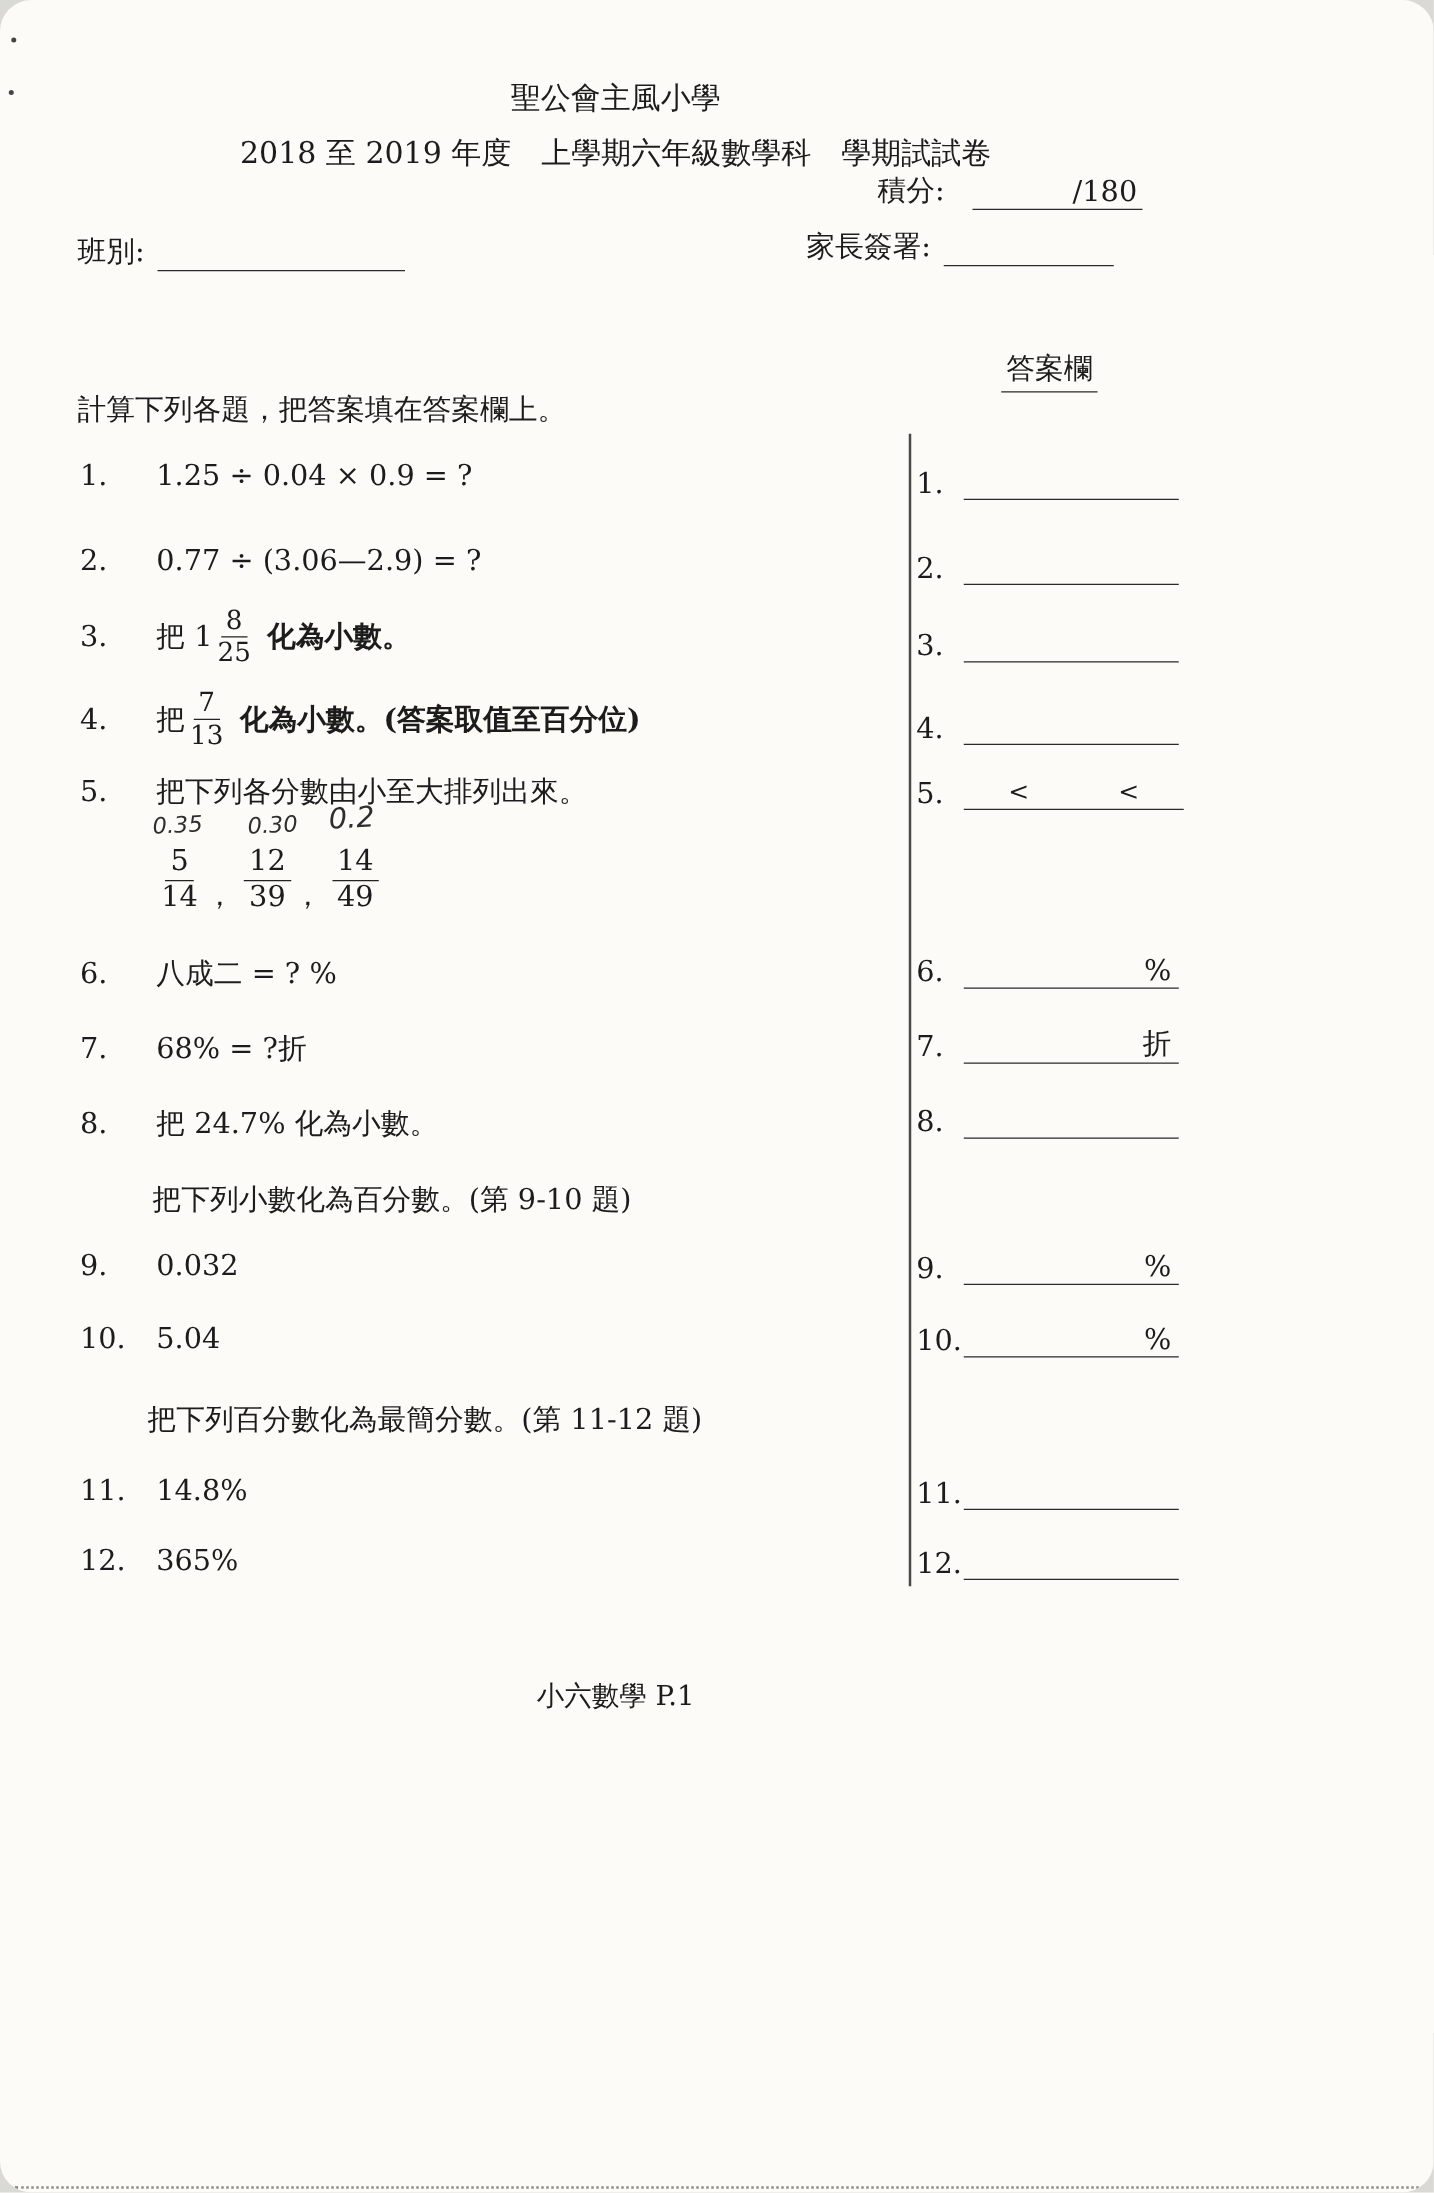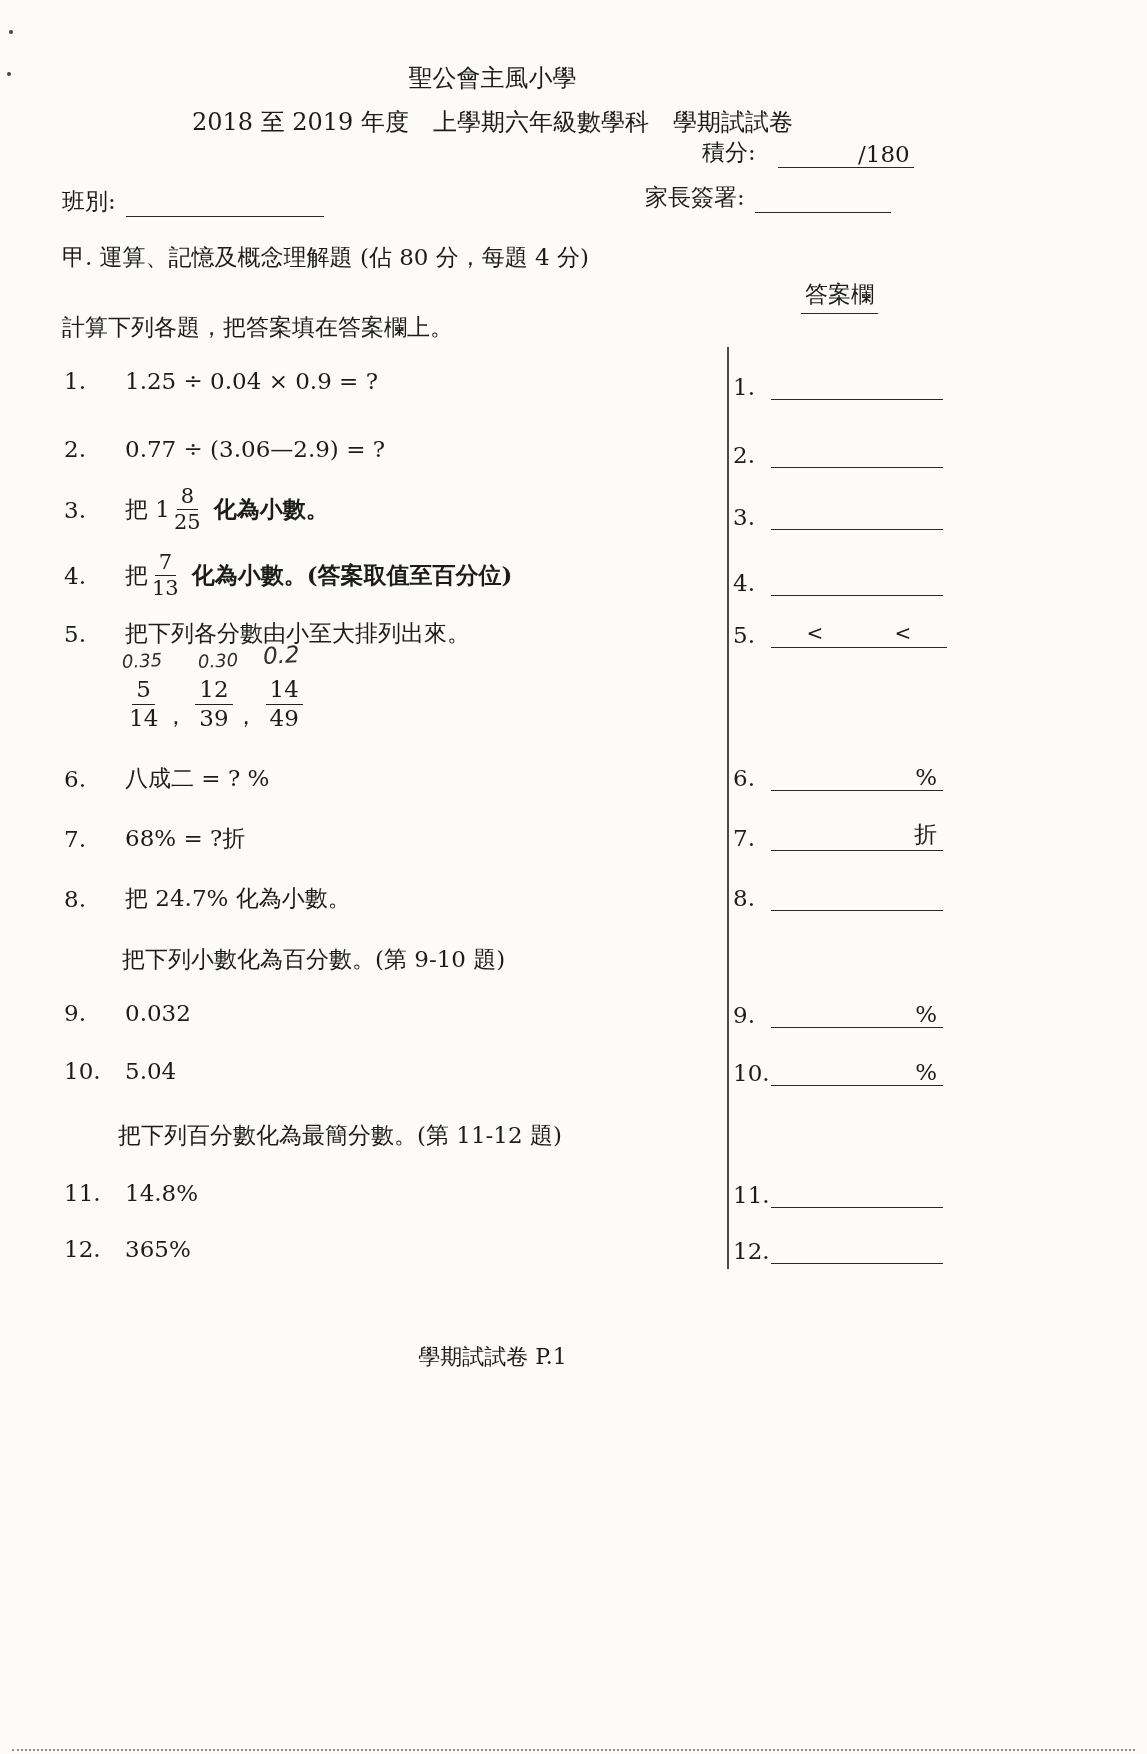--- a/index.html
+++ b/index.html
@@ -1,20 +1,20 @@
 <!DOCTYPE html>
 <html><head>
 <meta charset="utf-8">
 <style>
   *{box-sizing:border-box;}
   html,body{margin:0;padding:0;}
   body{background:#d9d9d6;font-family:"DejaVu Serif","Liberation Serif",serif;}
   .page{
     position:relative;width:1147px;height:1754px;margin:0 auto;
-    background:#fcfbf7;color:#1c1c1c;font-size:23px;overflow:hidden;
+    background:#fcfbf7;color:#1c1c1c;font-size:23px;overflow:hidden;border-radius:25px;
   }
   .abs{position:absolute;}
   .center{left:0;width:985px;text-align:center;}
   .row{display:flex;align-items:flex-end;}
   .blank{display:inline-flex;border-bottom:1.6px solid #2a2a2a;height:30px;align-items:flex-end;}
   .blank-end{justify-content:flex-end;padding-right:4px;}
   .qrow{left:64px;display:flex;align-items:center;}
   .qnum{display:inline-block;width:61px;flex:0 0 61px;}
   .qtext{white-space:pre;}
   .posttext{margin-left:9px;white-space:pre;font-weight:bold;}
@@ -59,21 +59,20 @@
   <div class="abs row" style="left:62px;top:186px">
     <span>班別:</span>
     <span class="blank" style="width:198px;margin-left:10px"></span>
   </div>
 
   <div class="abs row" style="left:645px;top:182px">
     <span>家長簽署:</span>
     <span class="blank" style="width:136px;margin-left:10px"></span>
   </div>
 
-  <div class="abs" style="left:62px;top:242px">甲. 運算、記憶及概念理解題 (佔 80 分，每題 4 分)</div>
   <div class="abs underlined" style="left:801px;top:279px">答案欄</div>
   <div class="abs" style="left:62px;top:312px">計算下列各題，把答案填在答案欄上。</div>
 
   <div class="vline abs"></div>
 
   <div class="abs qrow" style="top:368px">
     <span class="qnum">1.</span>
     <span class="qtext">1.25 ÷ 0.04 × 0.9 = ?</span>
   </div>
 
@@ -229,16 +228,16 @@
   <div class="abs arow" style="top:1180px">
     <span class="anum">11.</span>
     <span class="blank ablank"></span>
   </div>
 
   <div class="abs arow" style="top:1236px">
     <span class="anum">12.</span>
     <span class="blank ablank"></span>
   </div>
 
-  <div class="center abs footer" style="top:1342px">學期試試卷 P.1</div>
+  <div class="center abs footer" style="top:1342px">小六數學 P.1</div>
   <div class="bottom-edge abs"></div>
 
 </div>
 
 </body></html>

